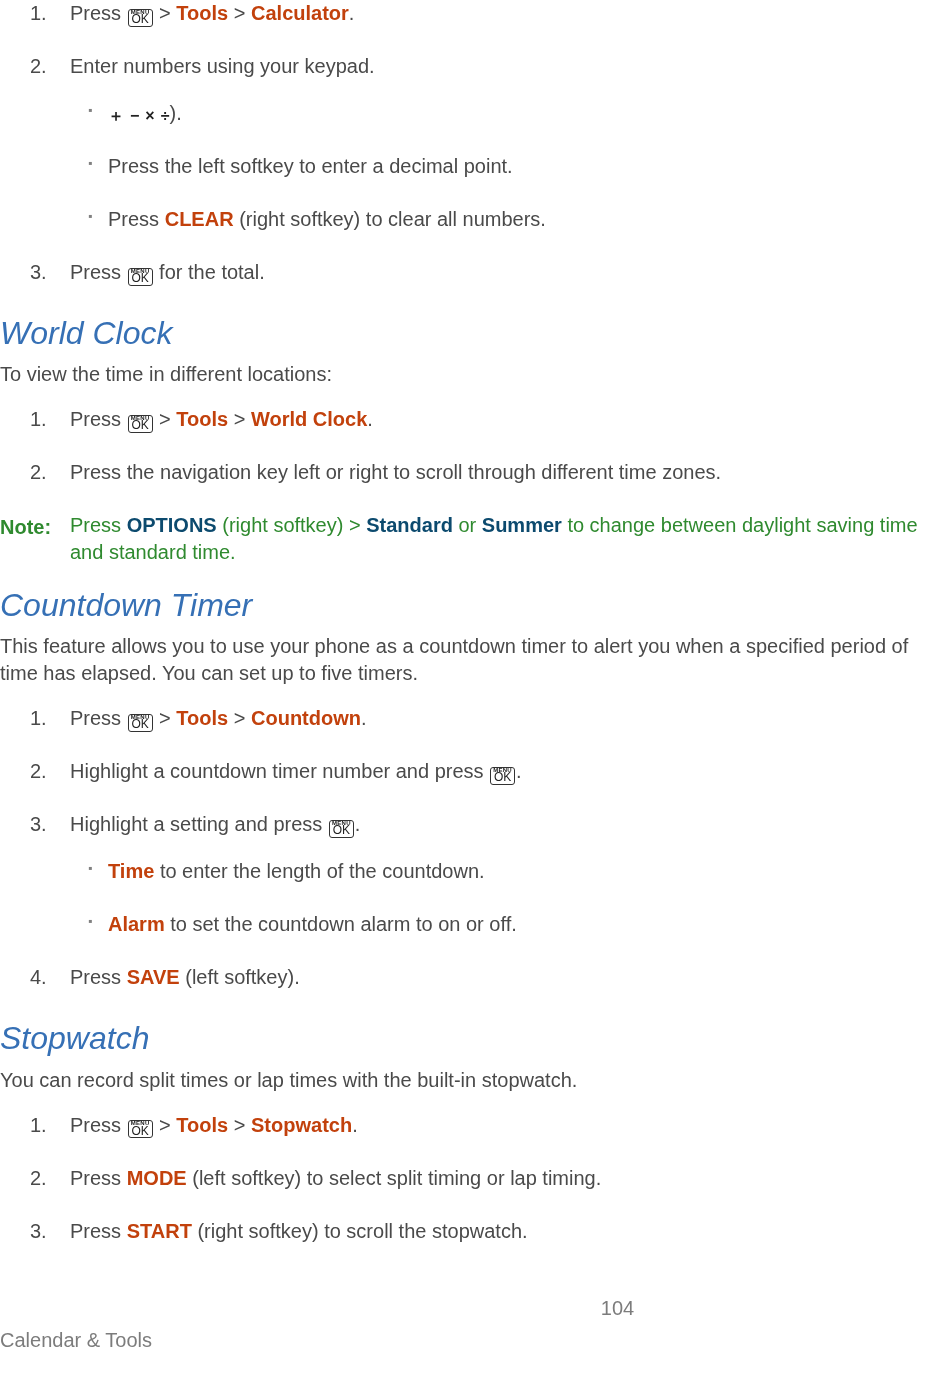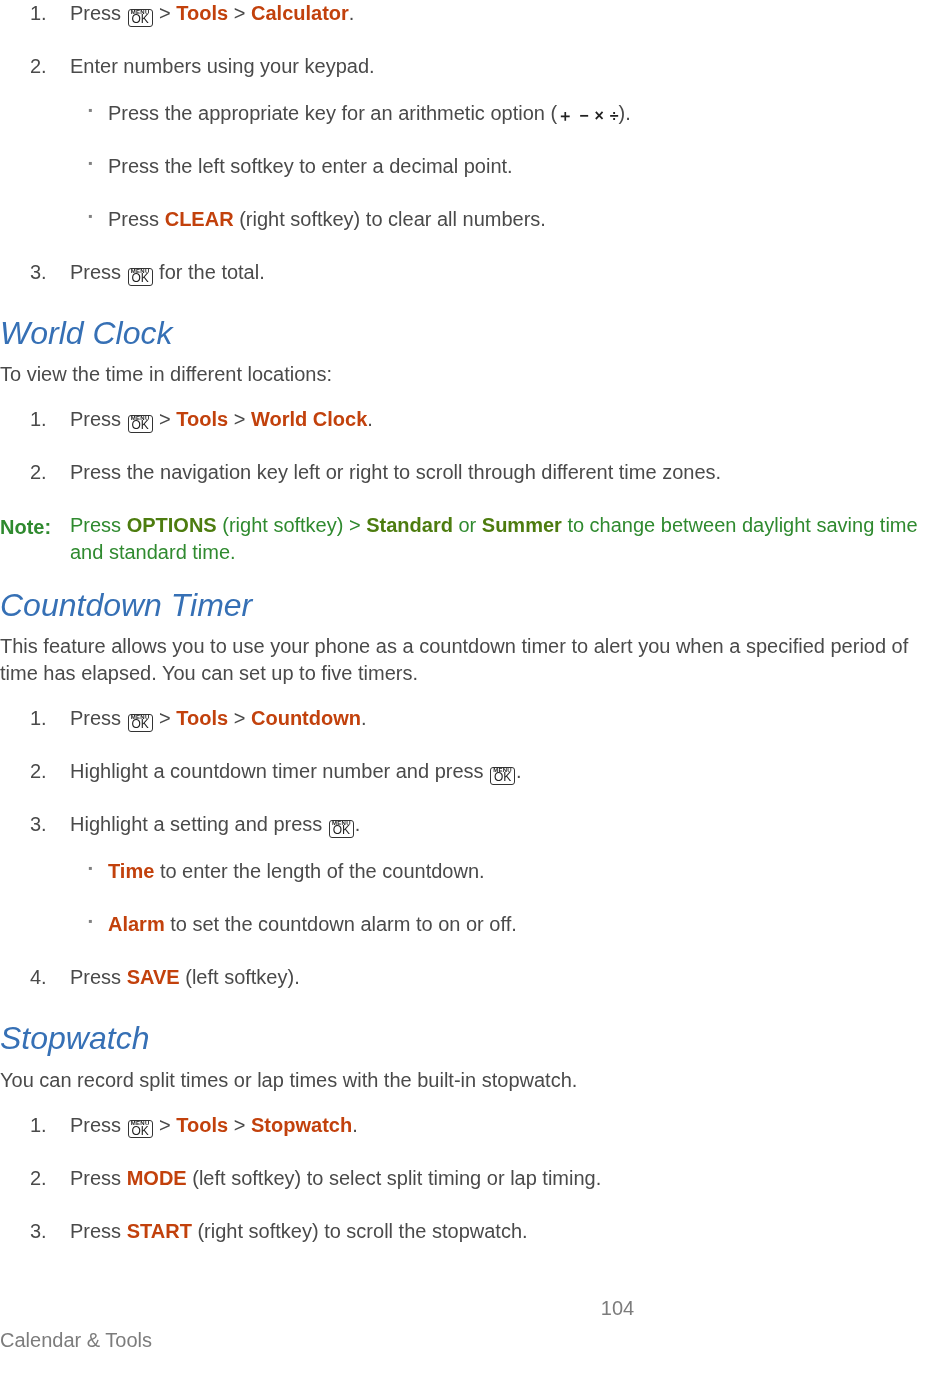--- a/index.html
+++ b/index.html
@@ -71,21 +71,21 @@
     padding-left: 70px;
     position: relative;
   }
   .callout .label {
     position: absolute;
     left: 0;
     top: 2px;
     font-weight: bold;
     color: #2f8a2f;
   }
-  .callout .strong { color: #4d7c0f; }
+  .callout .strong { color: #0c4a6e; }
   .footer {
     margin-top: 34px;
     padding: 0 0 0 0;
     color: #7c7c7c;
     font-size: 20px;
     display: flex;
   }
   .footer .ftitle { flex: 0 0 auto; margin-top: 48px; }
   .footer .fpage { margin: 16px auto; padding-left: 140px; }
   .menu-ok {
@@ -121,21 +121,21 @@
   <ol class="main">
     <li>
       <span class="num">1.</span>
       <span>Press </span><span class="menu-ok"><span class="l1">MENU</span><span class="l2">OK</span></span><span> &gt; </span><span class="strong">Tools</span><span> &gt; </span><span class="strong">Calculator</span><span>.</span>
     </li>
     <li>
       <span class="num">2.</span>
       <span>Enter numbers using your keypad.</span>
       <ul class="sub">
         <li>
-          <span>Press the appropriate key for an arithmetic option (</span><span class="ops-icons">
+          <span class="ops-icons">
               <span>＋</span>
               <span>−</span>
               <span>×</span>
               <span>÷</span>
             </span><span>).</span>
         </li>
         <li>
           <span>Press the left softkey to enter a decimal point.</span>
         </li>
         <li>

